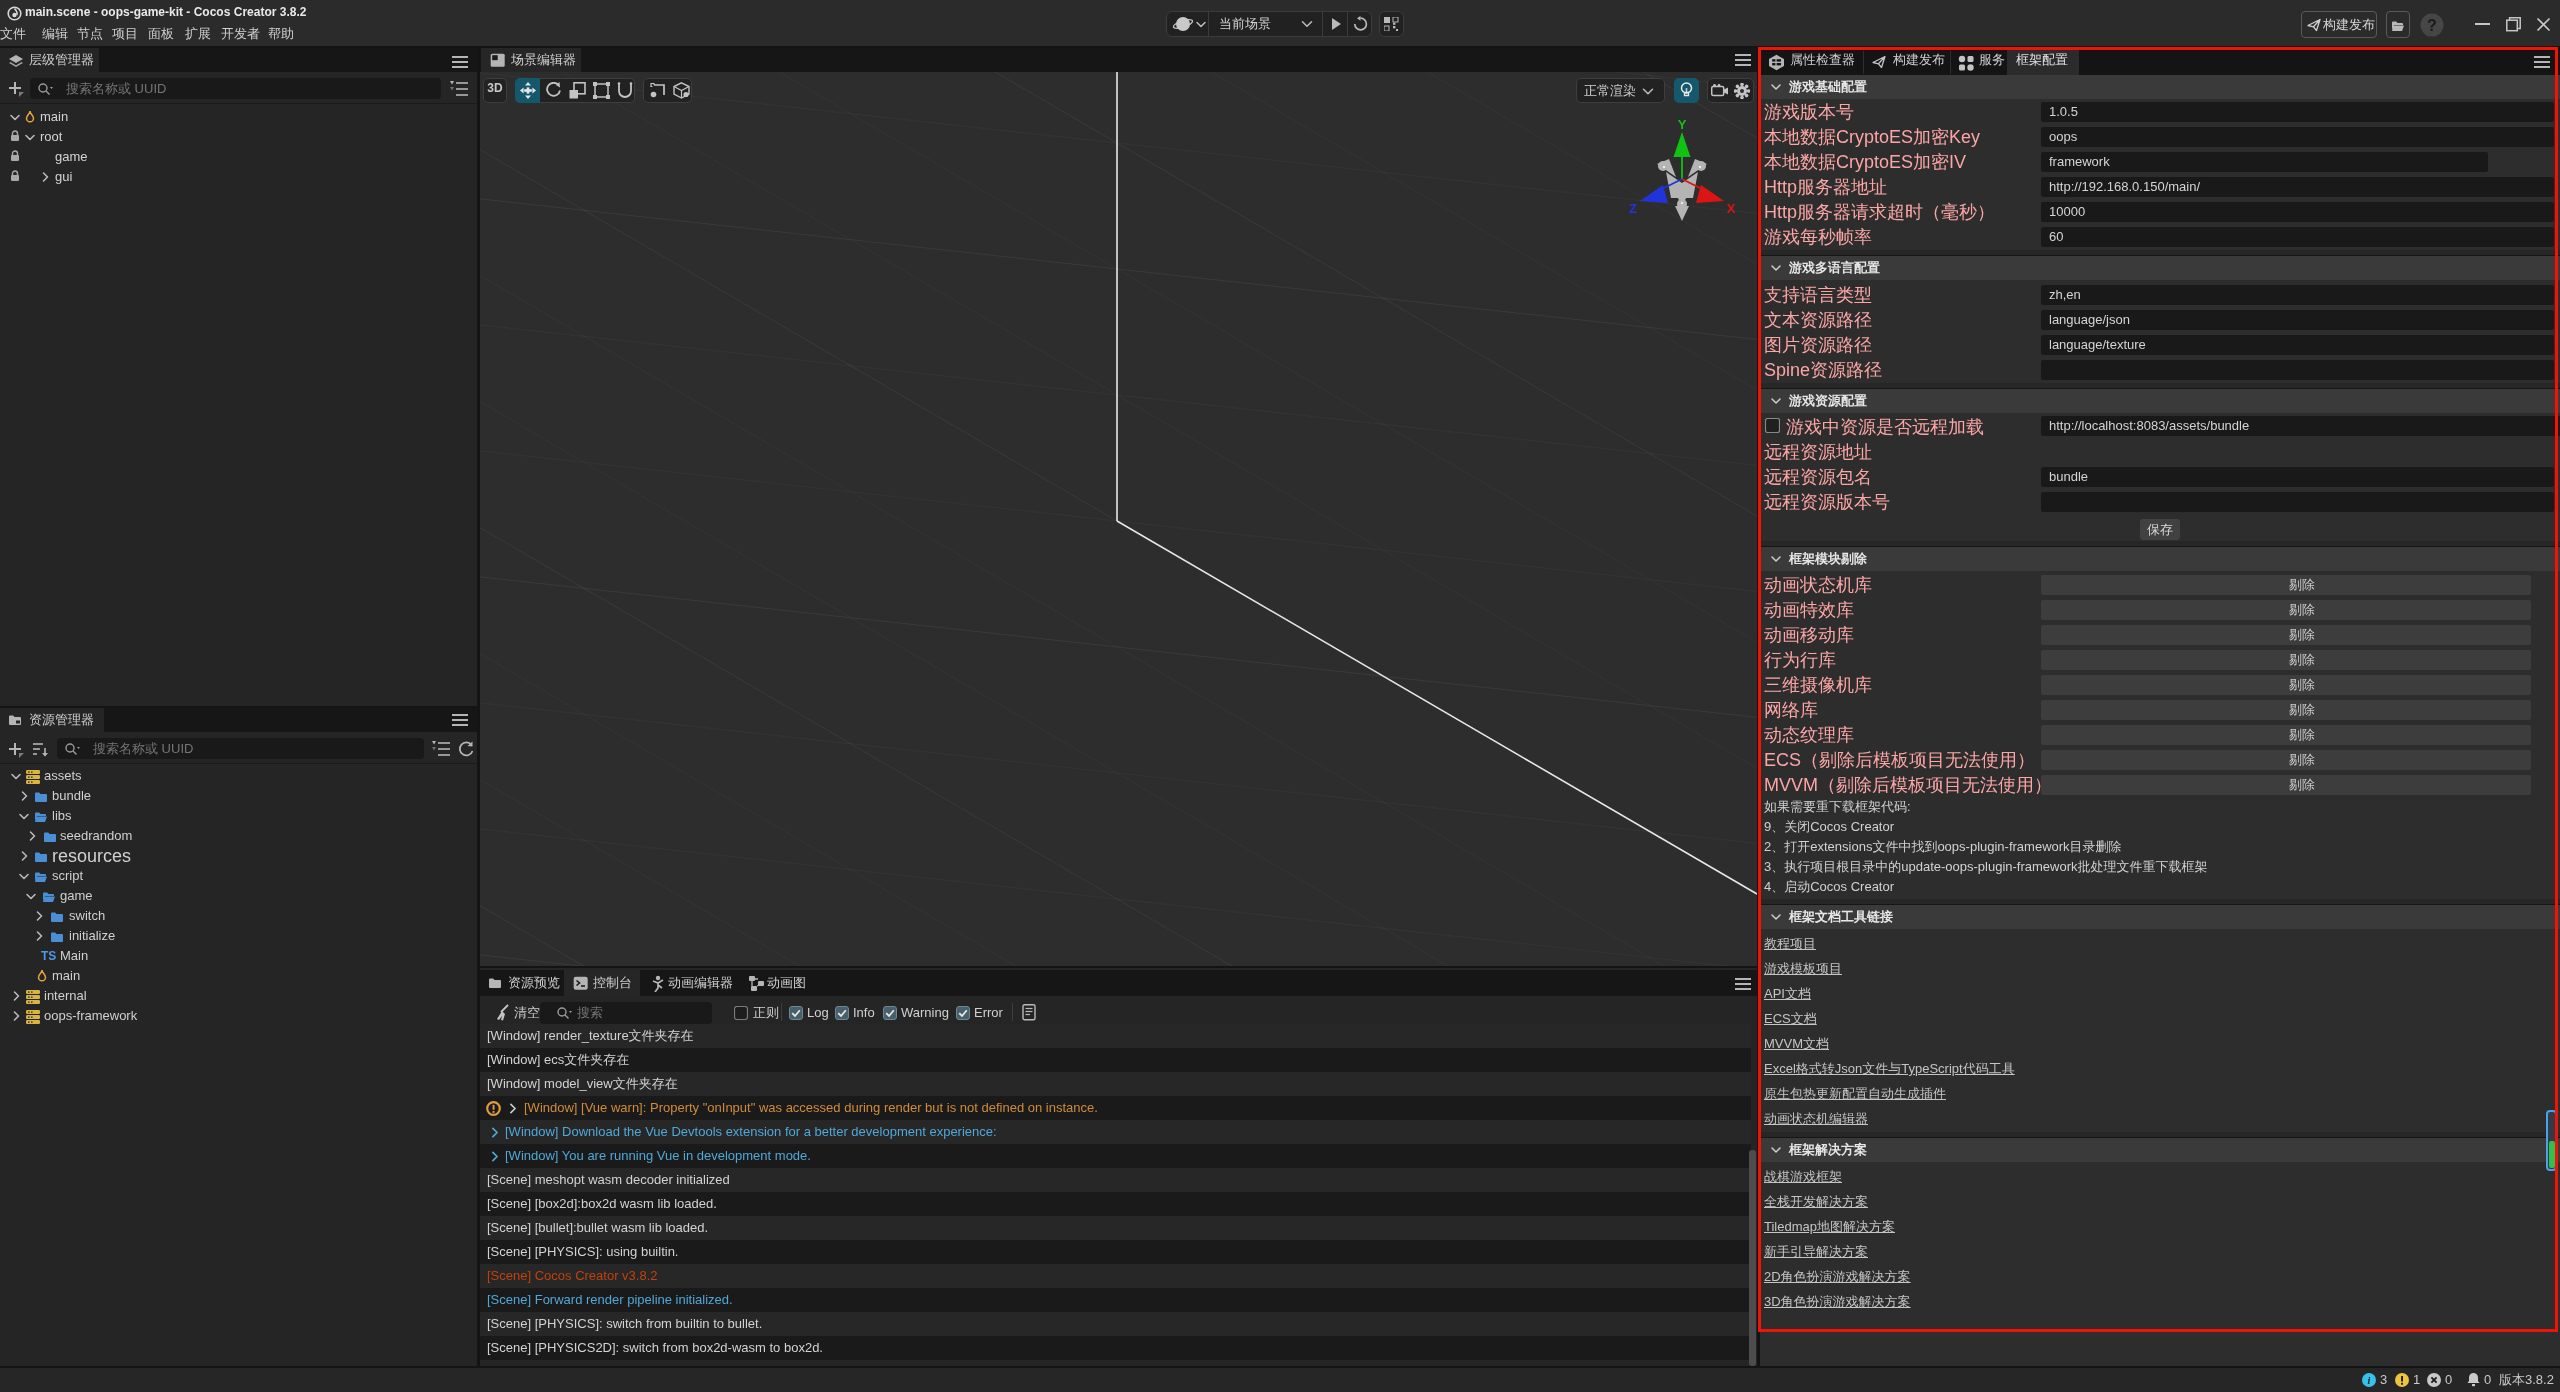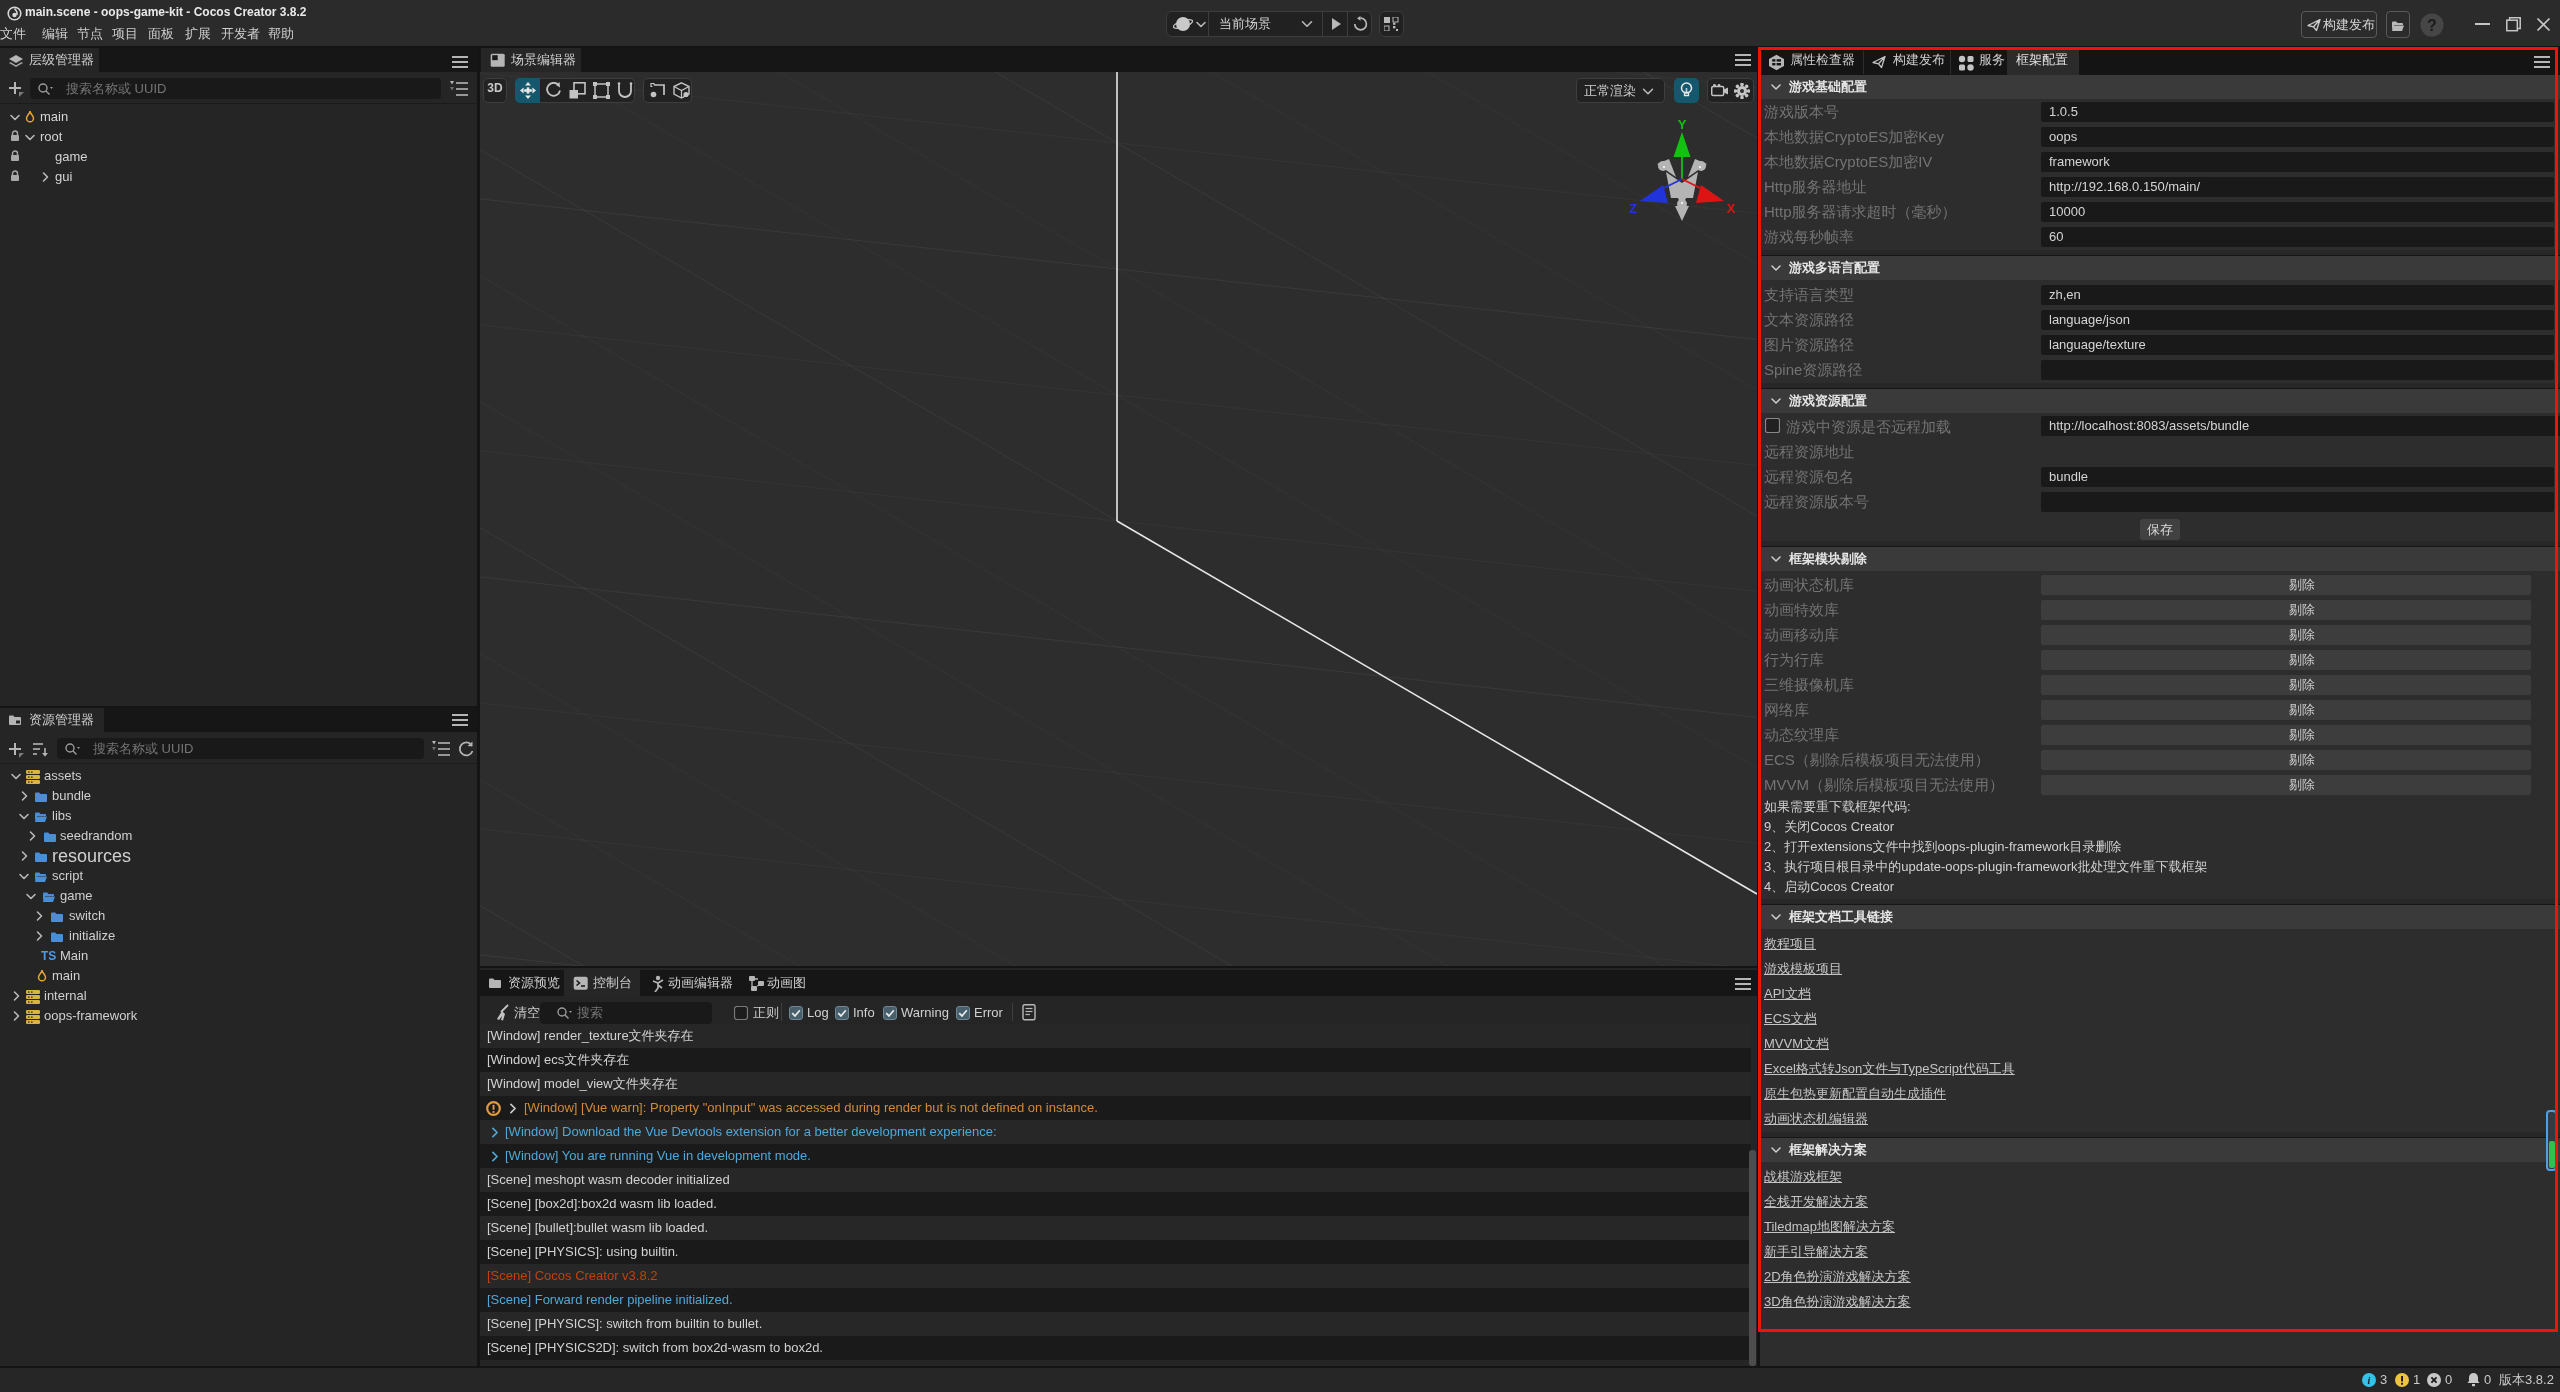--- a/index.html
+++ b/index.html
@@ -1,17 +1,17 @@
 <!DOCTYPE html>
 <html><head><meta charset="utf-8"><style>
 *{margin:0;padding:0;box-sizing:border-box}
 html,body{width:2560px;height:1392px;background:#141414;font-family:"Liberation Sans",sans-serif;overflow:hidden;position:relative}
 .ab{position:absolute}
 .nw{white-space:nowrap}
-.t13{font-size:15px;line-height:20px;color:#737373;white-space:nowrap}
+.t13{font-size:18px;line-height:20px;color:#fca5a5;white-space:nowrap}
 .hdr{position:absolute;background:#3a3a3a;height:24px;font-weight:bold;font-size:13px;color:#e6e6e6;line-height:24px;white-space:nowrap}
 .inp{position:absolute;background:#191919;border-radius:2px;height:20px;font-size:13px;color:#d4d4d4;line-height:20px;padding-left:8px;white-space:nowrap}
 .cut{position:absolute;background:#3d3d3d;border-radius:2px;height:20px}
 .lnk{position:absolute;font-size:13px;color:#c5c5c5;text-decoration:underline;line-height:20px;white-space:nowrap}
 .tab{position:absolute;height:24px;line-height:24px;font-size:13px;color:#cfcfcf;white-space:nowrap}
 </style></head>
 <body>
 <div class="ab" style="left:0;top:0;width:2560px;height:46px;background:#2b2b2b"></div>
 <svg class="ab" style="left:7px;top:6px;" width="15" height="15" viewBox="0 0 15 15">
     <circle cx="7.5" cy="7.5" r="6.3" stroke="#d6d6d6" stroke-width="1.6" fill="none"></circle>
@@ -644,21 +644,21 @@
 <div class="hdr" style="left:1760px;top:75px;width:800px"></div>
 <svg class="ab" style="left:1770px;top:82px;" width="12" height="11" viewBox="0 0 12 11">
     <path d="M2 3.0 L6 7.0 L10 3.0" stroke="#cfcfcf" stroke-width="1.5" fill="none" stroke-linecap="round" stroke-linejoin="round"></path>
   </svg>
 <div class="hdr" style="left:1789px;top:75px">游戏基础配置</div>
 <div class="ab t13" style="left:1764px;top:102px">游戏版本号</div>
 <div class="inp" style="left:2041px;top:102px;width:513px">1.0.5</div>
 <div class="ab t13" style="left:1764px;top:127px">本地数据CryptoES加密Key</div>
 <div class="inp" style="left:2041px;top:127px;width:513px">oops</div>
 <div class="ab t13" style="left:1764px;top:152px">本地数据CryptoES加密IV</div>
-<div class="inp" style="left:2041px;top:152px;width:513px">framework</div>
+<div class="inp" style="left:2041px;top:152px;width:447px">framework</div>
 <div class="ab t13" style="left:1764px;top:177px">Http服务器地址</div>
 <div class="inp" style="left:2041px;top:177px;width:513px">http://192.168.0.150/main/</div>
 <div class="ab t13" style="left:1764px;top:202px">Http服务器请求超时（毫秒）</div>
 <div class="inp" style="left:2041px;top:202px;width:513px">10000</div>
 <div class="ab t13" style="left:1764px;top:227px">游戏每秒帧率</div>
 <div class="inp" style="left:2041px;top:227px;width:513px">60</div>
 <div class="ab" style="left:1760px;top:250px;width:800px;height:6px;background:#272727"></div>
 <div class="ab" style="left:1760px;top:255px;width:800px;height:1px;background:#161616"></div>
 <div class="hdr" style="left:1760px;top:256px;width:800px"></div>
 <svg class="ab" style="left:1770px;top:263px;" width="12" height="11" viewBox="0 0 12 11">

